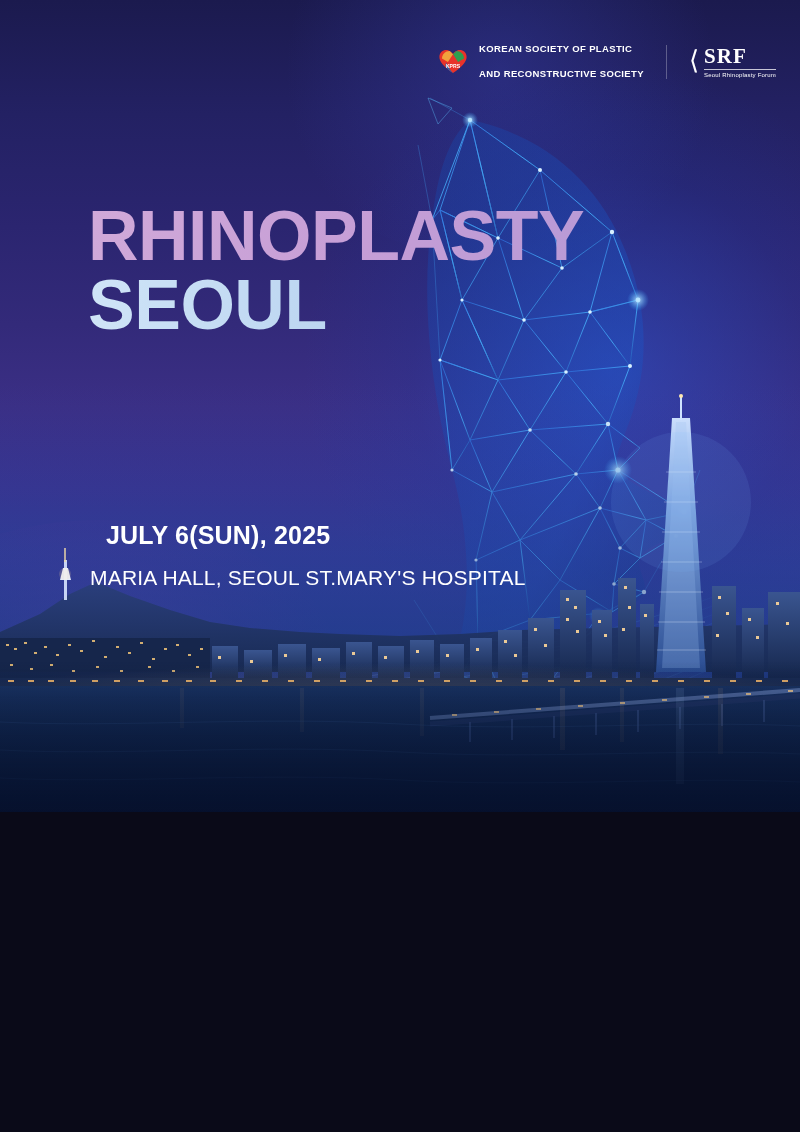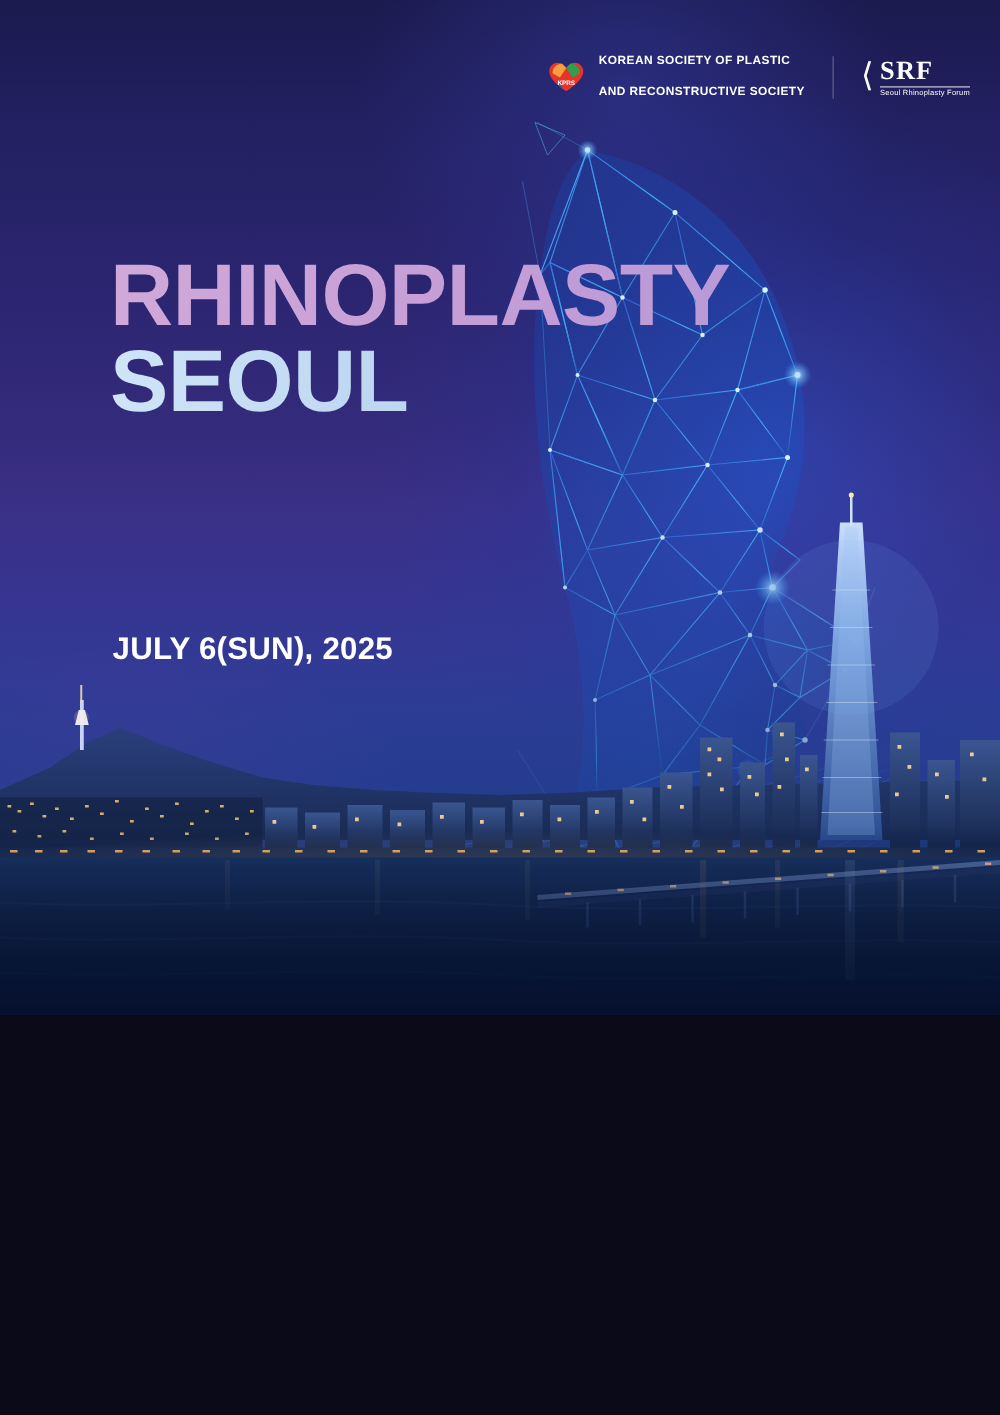--- a/index.html
+++ b/index.html
@@ -157,21 +157,21 @@
     position: absolute;
     left: 90px;
     top: 505px;
     z-index: 7;
     color: #ffffff;
   }
   .event-date {
     font-size: 25px;
     font-weight: bold;
     letter-spacing: 0.2px;
-    margin: 0;
+    margin: 16px;
   }
   .event-venue {
     font-size: 21px;
     letter-spacing: 0.2px;
     margin: 12px 0 0;
     font-weight: normal;
   }
 
   
   .art {
@@ -403,20 +403,21 @@
     </div>
   </div>
 
   <div class="headline">
     <div class="title-line title-2">RHINOPLASTY</div>
     <div class="title-line title-1">SEOUL</div>
   </div>
 
   <div class="event-info">
     <div class="event-date">JULY 6(SUN), 2025</div>
+    <div class="event-venue">MARIA HALL, SEOUL ST.MARY'S HOSPITAL</div>
   </div>
 
   <svg class="city" viewBox="0 0 800 430" preserveAspectRatio="none">
     <defs>
       <linearGradient id="skyFade" x1="0" y1="0" x2="0" y2="1">
         <stop offset="0%" stop-color="#2c3f9e" stop-opacity="0"></stop>
         <stop offset="40%" stop-color="#23408f" stop-opacity="0.35"></stop>
         <stop offset="100%" stop-color="#132c5f" stop-opacity="0.85"></stop>
       </linearGradient>
       <linearGradient id="hillGrad" x1="0" y1="0" x2="0" y2="1">

